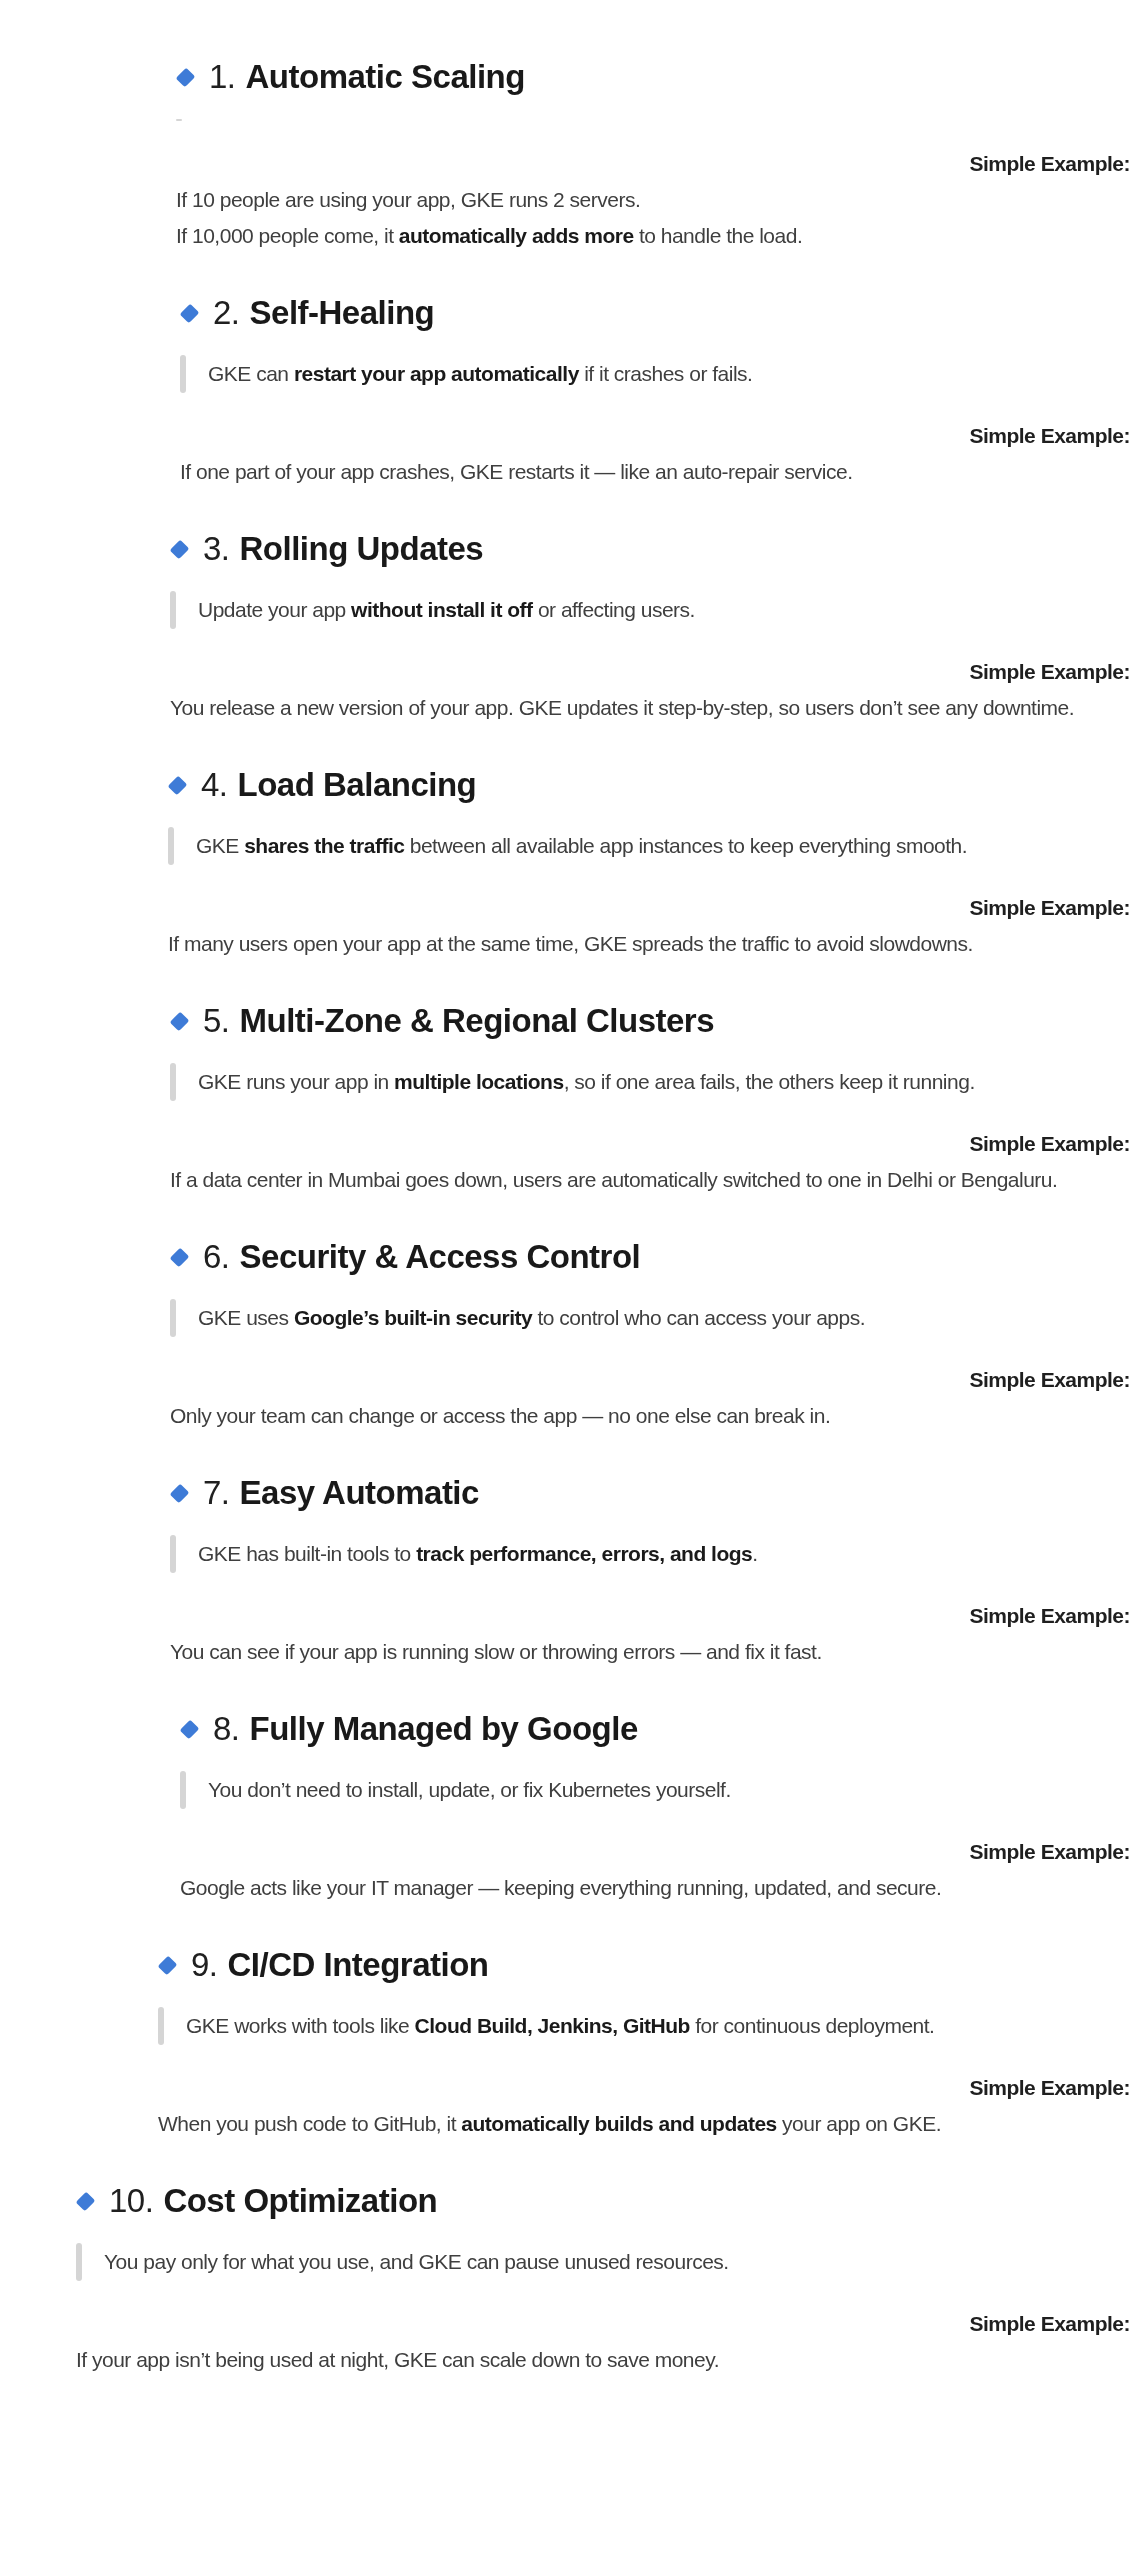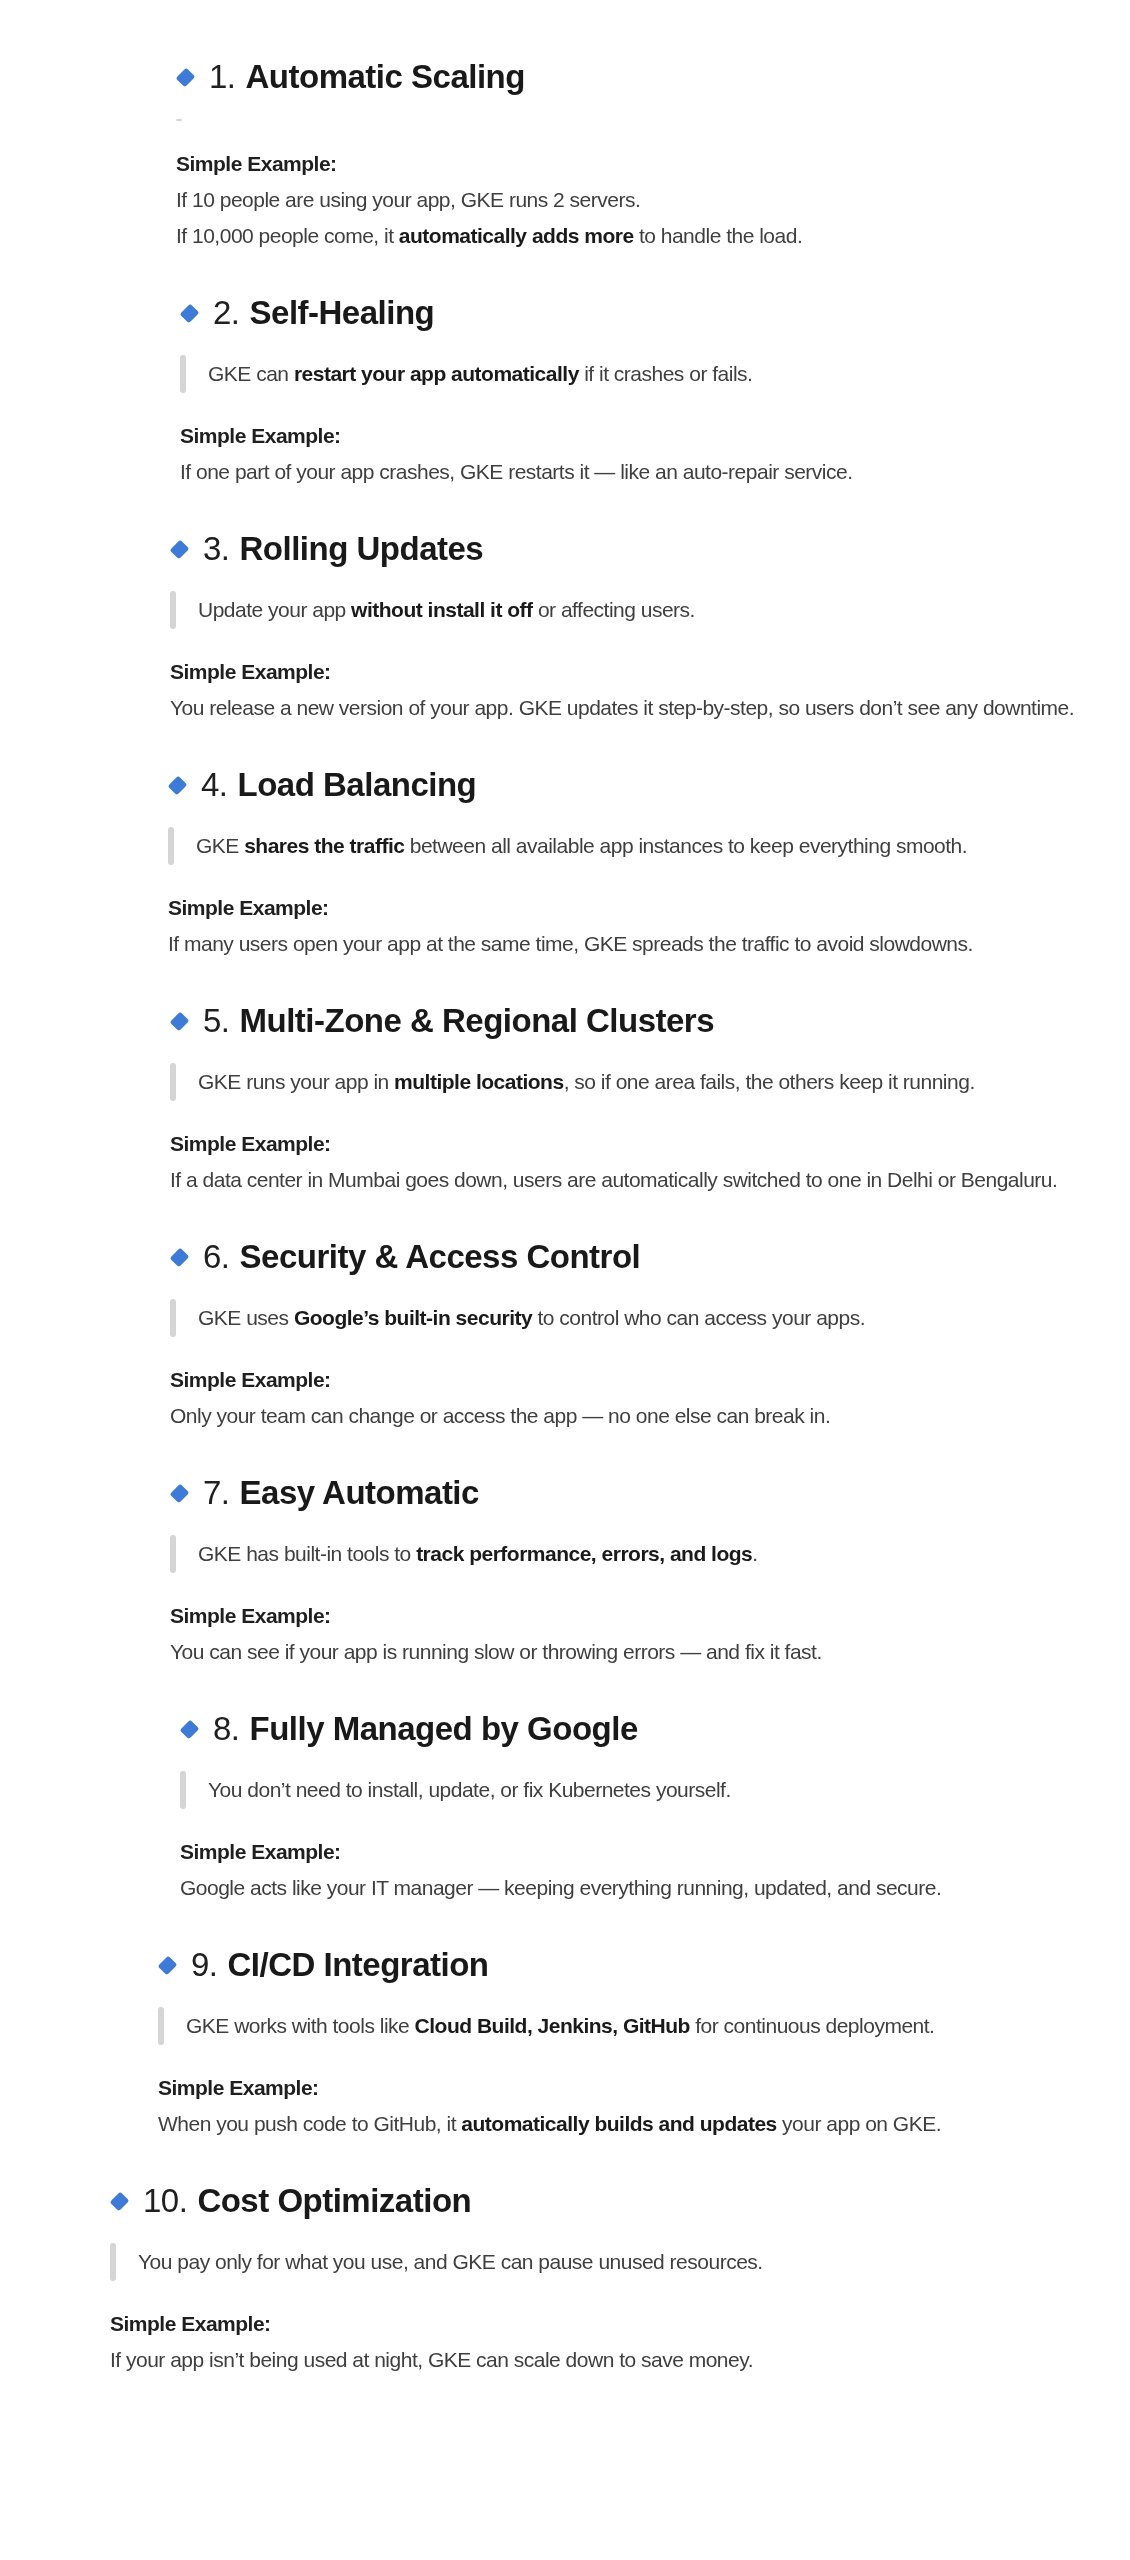--- a/index.html
+++ b/index.html
@@ -19,21 +19,21 @@
   }
   .doc{padding-top:56px;}
   .section{padding-left:170px;margin-bottom:38px;}
   .section:nth-of-type(1){padding-left:176px;}
   .section:nth-of-type(2){padding-left:180px;}
   .section:nth-of-type(3){padding-left:170px;}
   .section:nth-of-type(4){padding-left:168px;}
   .section:nth-of-type(5){padding-left:170px;margin-top:24px;}
   .section:nth-of-type(8){padding-left:180px;}
   .section:nth-of-type(9){padding-left:158px;}
-  .section:nth-of-type(10){padding-left:110px;margin-top:16px;}
+  .section:nth-of-type(10){padding-left:76px;margin-top:16px;}
 
   .heading{
     display:flex;align-items:center;height:42px;margin:0 0 18px 0;
     font-size:33px;letter-spacing:-0.5px;font-weight:400;color:var(--heading);
   }
   .diamond{
     flex:0 0 auto;width:13px;height:13px;border-radius:2.5px;
     background:var(--accent);
     transform:rotate(45deg) scaleY(1.15);
     margin:0 17px 0 3px;
@@ -44,21 +44,21 @@
   .quote{
     position:relative;margin:0 0 22px 0;
     padding:4px 0 4px 28px;
     line-height:36px;white-space:nowrap;
   }
   .quote .bar{
     position:absolute;left:0;top:3px;bottom:3px;width:6px;
     border-radius:3px;background:var(--bar);
   }
   .examples{line-height:36px;}
-  .example-label{font-weight:700;color:#1f1f1f;}
+  .example-label{font-weight:700;color:#1f1f1f;text-align:right;}
   .example-line{white-space:nowrap;}
   .b{font-weight:700;color:var(--bold);}
 </style>
 </head>
 <body>
 
 <div class="doc">
 
   <section class="section">
     <h3 class="heading">

